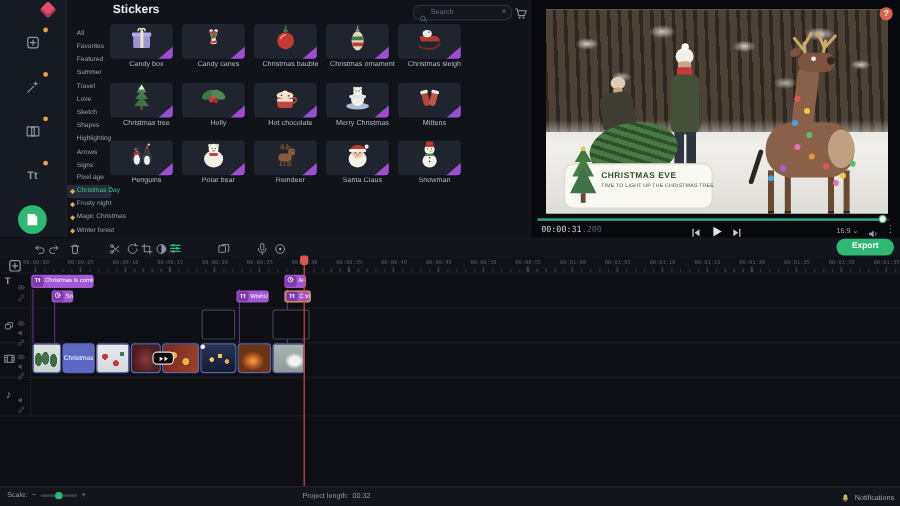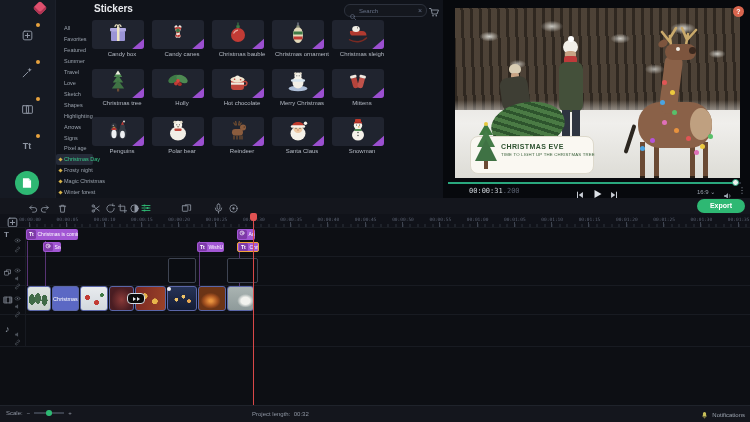--- a/index.html
+++ b/index.html
@@ -43,21 +43,21 @@
       repeating-linear-gradient(88deg,rgba(25,19,14,.55) 0 3px,rgba(90,74,58,.2) 3px 9px)}
   .snowfield{position:absolute;left:0;top:92px;width:285px;height:78px;background:linear-gradient(rgba(240,239,236,0),#f0efec 30%,#dddcd6)}
   .person{position:absolute}
   .cap-box{position:absolute;left:15px;top:128px;width:124px;height:38px;background:#faf8f2;border:1px solid #ddd9cc;border-radius:8px;box-sizing:border-box;padding:6px 4px 0 30px}
   .cap1{font-size:7px;font-weight:bold;color:#2e5230;letter-spacing:.4px;white-space:nowrap}
   .cap2{font-size:4.3px;color:#39603a;margin-top:2px;white-space:nowrap;letter-spacing:.2px}
   .help{position:absolute;left:290px;top:6px;width:11px;height:11px;border-radius:50%;background:#d9654e;color:#fff;font-size:7px;font-weight:bold;text-align:center;line-height:11px}
   .progress{position:absolute;left:5px;top:182px;width:293px;height:2px;background:#2c323c}
   .progress .fill{height:2px;background:#2aa87e}
   .knob{position:absolute;top:179px;width:7px;height:7px;border-radius:50%;background:#eef0ee;border:1.5px solid #2aa87e;box-sizing:border-box}
-  .ptime{position:absolute;left:26px;top:187px;font-size:7px;color:#cfd4da;font-family:"DejaVu Sans Mono",monospace}
+  .ptime{position:absolute;left:8px;top:187px;font-size:7px;color:#cfd4da;font-family:"DejaVu Sans Mono",monospace}
   .ptime .ms{color:#596070}
   .pcontrols{position:absolute;left:132px;top:186px;display:flex;align-items:center;gap:6px}
   .aspect{position:absolute;left:254px;top:188px;font-size:6px;color:#9aa2ad}
   .pmenu{position:absolute;left:295px;top:186px;font-size:8px;color:#9aa2ad}
   .spk{position:absolute;left:280px;top:187px}
   
   .toolbar{position:absolute;left:0;top:198px;width:750px;height:16px;background:#14161d;border-bottom:1px solid #1e222a}
   .tb{position:absolute;top:2px;width:12px;height:12px}
   .export{position:absolute;left:697px;top:199px;width:48px;height:14px;background:#2eb873;border:none;border-radius:7px;color:#fff;font-size:7px;font-weight:bold;font-family:inherit;line-height:12px;padding:0;z-index:50}
   .rulerrow{position:absolute;left:0;top:214px;width:750px;height:13px;background:#101219}

